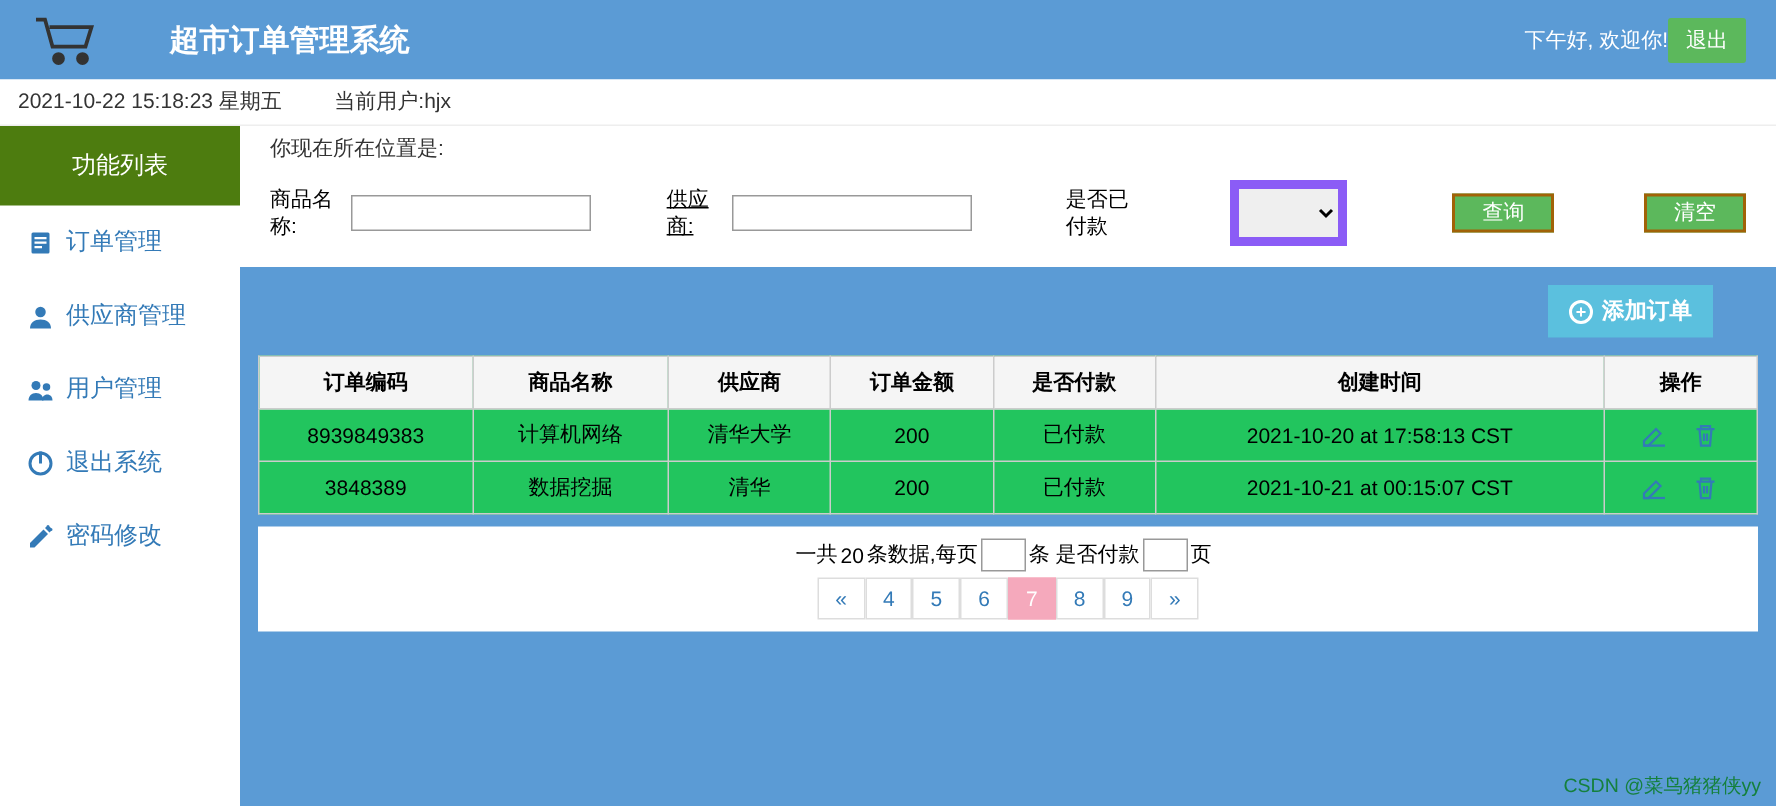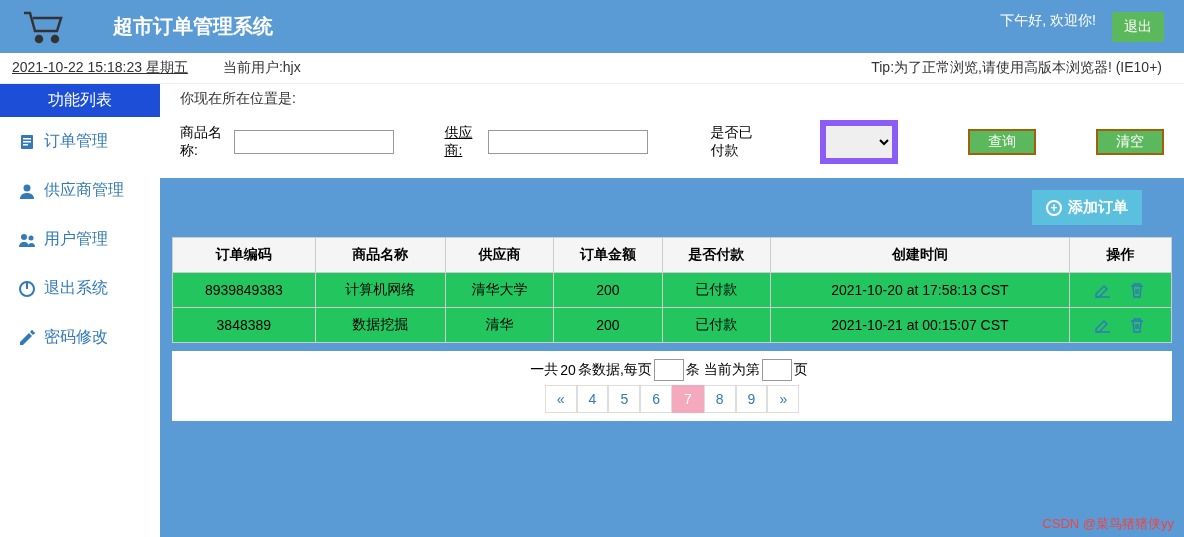--- a/index.html
+++ b/index.html
@@ -2,32 +2,32 @@
 <html><head>
   <meta charset="utf-8">
   <style>
     * { margin: 0; padding: 0; box-sizing: border-box; }
     body { font-family: "Microsoft YaHei", Arial, sans-serif; font-size: 14px; background: #fff; }
     
     .topbar { background: #5b9bd5; height: 53px; display: flex; align-items: center; padding: 0 20px; color: #fff; }
     .topbar .logo-area { display: flex; align-items: center; gap: 15px; }
     .cart-icon { width: 48px; height: 38px; display:flex; align-items:center; justify-content:center; }
     .topbar .title { font-size: 20px; font-weight: bold; margin-left: 30px; }
-    .topbar-right { margin-left: auto; display: flex; gap: 16px; }
+    .topbar-right { margin-left: auto; display: flex; align-items: center; gap: 0; }
     .logout-btn { background: #5cb85c; color: #fff; border: none; padding: 6px 12px; border-radius: 2px; cursor: pointer; font-size: 14px; }
     
     .infobar { background: #fff; padding: 6px 12px; display: flex; align-items: center; color: #333; font-size: 14px; border-bottom: 1px solid #eee; }
-    .infobar .datetime { margin-right: 35px; text-decoration: underline; }
+    .infobar .datetime { margin-right: 35px; }
     .infobar .current-user { }
     .infobar .tip { margin-left: auto; margin-right: 10px; }
     
     .wrapper { display: flex; }
     
     .sidebar { width: 160px; background: #fff; }
-    .sidebar-header { background: #1d4ed8; color: #fff; text-align: center; padding: 6px 0; font-size: 16px; }
+    .sidebar-header { background: #4d7c0f; color: #fff; text-align: center; padding: 16px 0; font-size: 16px; }
     .sidebar-menu { list-style: none; }
     .sidebar-menu li { padding: 14px 18px; color: #337ab7; display: flex; align-items: center; gap: 8px; cursor: pointer; font-size: 16px; }
     .sidebar-menu li .micon { width: 18px; height: 18px; display: inline-flex; align-items: center; justify-content: center; }
     
     .content { flex: 1; }
     .breadcrumb-row { padding: 6px 20px; font-size: 14px; color: #333; }
     
     .search-row { padding: 6px 20px 14px; display: flex; align-items: center; gap: 10px; }
     .search-row .lbl { margin-left: 0; }
     .search-row .lbl2 { margin-left: 40px; text-decoration: underline; }
@@ -47,21 +47,21 @@
     table.data th { background: #f5f5f5; font-weight: bold; }
     .op-icons { display: flex; justify-content: center; gap: 16px; }
     .op-icons svg { cursor: pointer; }
     
     .pagination-row { background: #fff; padding: 8px 10px; margin-top: 8px; display: flex; align-items: center; gap: 4px; flex-wrap: wrap; flex-direction: column; }
     .pagination-row .summary { margin-right: 6px; display:flex; align-items:center; gap:2px; }
     .pagination-row .summary input { width: 30px; height: 22px; border: 1px solid #999; text-align:center; }
     .pg-btn { border: 1px solid #ddd; background: #fff; color: #337ab7; padding: 5px 11px; cursor: pointer; font-size: 14px; }
     .pg-btn.active { background: #f5a9bc; color: #fff; border-color: #f5a9bc; }
     
-    .watermark { position: fixed; bottom: 4px; right: 10px; color: #ef4444; font-size: 13px; }
+    .watermark { position: fixed; bottom: 4px; right: 10px; color: #15803d; font-size: 13px; }
   </style>
 </head>
 <body>
 
 <div class="topbar">
   <div class="logo-area">
     <span class="cart-icon">
       <svg width="44" height="36" viewBox="0 0 44 36">
           <g fill="none" stroke="#333" stroke-width="2.5">
             <path d="M2 4h6l5 18h22l4-13H11"></path>
@@ -76,21 +76,20 @@
     <span>下午好, 欢迎你!</span>
     <button class="logout-btn">退出</button>
   </div>
 </div>
 
 <div class="infobar">
   <span class="datetime">2021-10-22 15:18:23 星期五</span>
   <span class="current-user">
     <span>当前用户:</span><span>hjx</span>
   </span>
-  <span class="tip">Tip:为了正常浏览,请使用高版本浏览器!   (IE10+)</span>
 </div>
 
 <div class="wrapper">
   <div class="sidebar">
     <div class="sidebar-header">功能列表</div>
     <ul class="sidebar-menu" id="sidebar-menu">
         <li>
           <span class="micon">
             <svg width="18" height="18" viewBox="0 0 18 18">
               <rect x="3" y="2" width="12" height="14" rx="1" fill="#337ab7"></rect>
@@ -219,21 +218,21 @@
             </tr>
           </tbody>
       </table>
 
       <div class="pagination-row">
         <span class="summary">
           <span>一共</span>
             <span>20</span>
             <span>条数据,每页</span>
           <input type="text" value="" style="">
-          <span>条 当前为第</span>
+          <span>条 是否付款</span>
           <input type="text" value="" style="">
           <span>页</span>
         </span>
         <span id="pg-buttons"><button class="pg-btn">«</button><button class="pg-btn">4</button><button class="pg-btn">5</button><button class="pg-btn">6</button><button class="pg-btn active">7</button><button class="pg-btn">8</button><button class="pg-btn">9</button><button class="pg-btn">»</button></span>
       </div>
     </div>
   </div>
 </div>
 
 <div class="watermark">CSDN @菜鸟猪猪侠yy</div>

